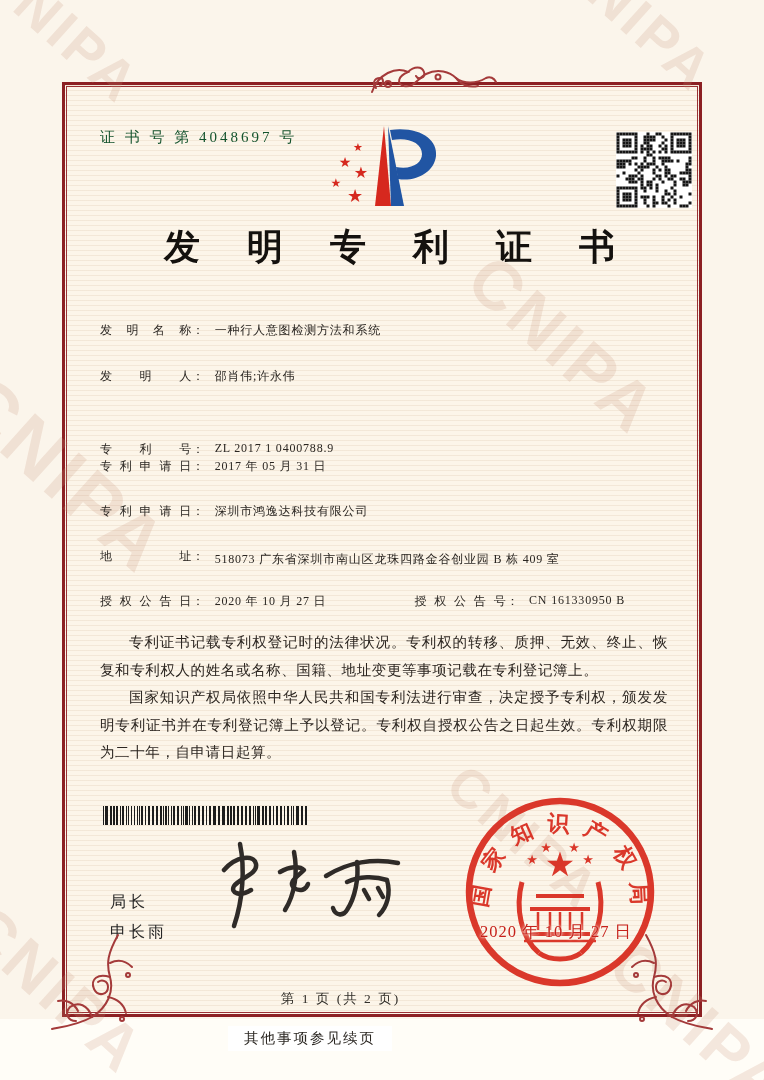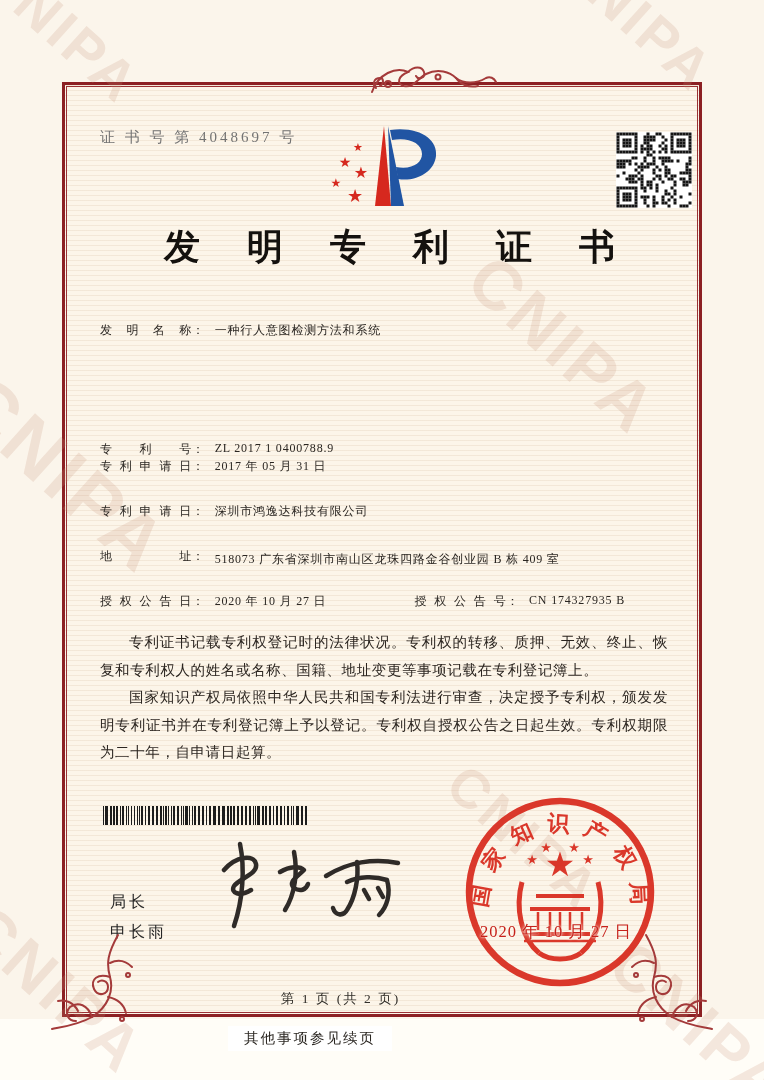--- a/index.html
+++ b/index.html
@@ -22,21 +22,21 @@
   .watermark-layer{position:absolute;inset:0;z-index:2;pointer-events:none;}
   .wm{
     position:absolute;font-family:"Liberation Sans","DejaVu Sans",sans-serif;
     font-weight:bold;color:rgba(202,146,120,0.20);letter-spacing:4px;
     transform:rotate(42deg);white-space:nowrap;
   }
   .content{position:absolute;inset:0;z-index:3;}
   .ornament-layer{position:absolute;inset:0;z-index:4;pointer-events:none;}
 
   
-  .cert-no{position:absolute;left:100px;top:128px;font-size:15px;letter-spacing:3px;color:#737373;text-align:center;}
+  .cert-no{position:absolute;left:100px;top:128px;font-size:15px;letter-spacing:3px;color:#14532d;text-align:center;}
   .logo{position:absolute;left:318px;top:118px;}
   .qr{position:absolute;left:616px;top:132px;width:76px;height:76px;background:#fff;}
   .title{
     position:absolute;left:62px;top:223px;width:640px;text-align:center;
     font-size:36px;font-weight:600;letter-spacing:19px;padding-left:34px;box-sizing:border-box;
     color:#14110e;
   }
   .frow{position:absolute;left:100px;font-size:12px;letter-spacing:0.8px;white-space:nowrap;}
   .flabel{display:inline-block;width:92px;text-align:justify;text-align-last:justify;vertical-align:top;}
   .colon{display:inline-block;vertical-align:top;}
@@ -370,41 +370,45 @@
       <rect x="66.5" y="72.5" width="3" height="3" fill="#151515"></rect>
       <rect x="69.5" y="72.5" width="3" height="3" fill="#151515"></rect>
     </svg>
 
   <div class="title">发 明 专 利 证 书</div>
 
   <div class="frow" style="top:322px;">
     <span class="flabel">发明名称</span><span class="colon">：</span>
     <span class="fvalue">一种行人意图检测方法和系统</span>
   </div>
+  <div class="frow" style="top:368px;">
+    <span class="flabel">发明人</span><span class="colon">：</span>
+    <span class="fvalue">邵肖伟;许永伟</span>
+  </div>
   <div class="frow" style="top:413px;margin-top:28px;">
     <span class="flabel">专利号</span><span class="colon">：</span>
     <span class="fvalue">ZL 2017 1 0400788.9</span>
   </div>
   <div class="frow" style="top:458px;">
     <span class="flabel">专利申请日</span><span class="colon">：</span>
     <span class="fvalue">2017 年 05 月 31 日</span>
   </div>
   <div class="frow" style="top:503px;">
     <span class="flabel">专利申请日</span><span class="colon">：</span>
     <span class="fvalue">深圳市鸿逸达科技有限公司</span>
   </div>
   <div class="frow" style="top:548px;">
     <span class="flabel">地址</span><span class="colon">：</span>
     <span class="fvalue wrap">518073 广东省深圳市南山区龙珠四路金谷创业园 B 栋 409 室</span>
   </div>
   <div class="frow" style="top:593px;">
     <span class="flabel">授权公告日</span><span class="colon">：</span>
     <span class="fvalue fixedw">2020 年 10 月 27 日</span>
     <span class="flabel">授权公告号</span><span class="colon">：</span>
-    <span class="fvalue">CN 174327935 B</span>
+    <span class="fvalue">CN 161330950 B</span>
   </div>
 
   <div class="paras">
     <p>专利证书记载专利权登记时的法律状况。专利权的转移、质押、无效、终止、恢复和专利权人的姓名或名称、国籍、地址变更等事项记载在专利登记簿上。</p>
     <p>国家知识产权局依照中华人民共和国专利法进行审查，决定授予专利权，颁发发明专利证书并在专利登记簿上予以登记。专利权自授权公告之日起生效。专利权期限为二十年，自申请日起算。</p>
   </div>
 
   <svg class="barcode" id="barcode-svg" width="210" height="20" viewBox="0 0 210 20">
       <rect x="0" y="0" width="1" height="19" fill="#1c1c1c"></rect>
       <rect x="2" y="0" width="3" height="19" fill="#1c1c1c"></rect>

